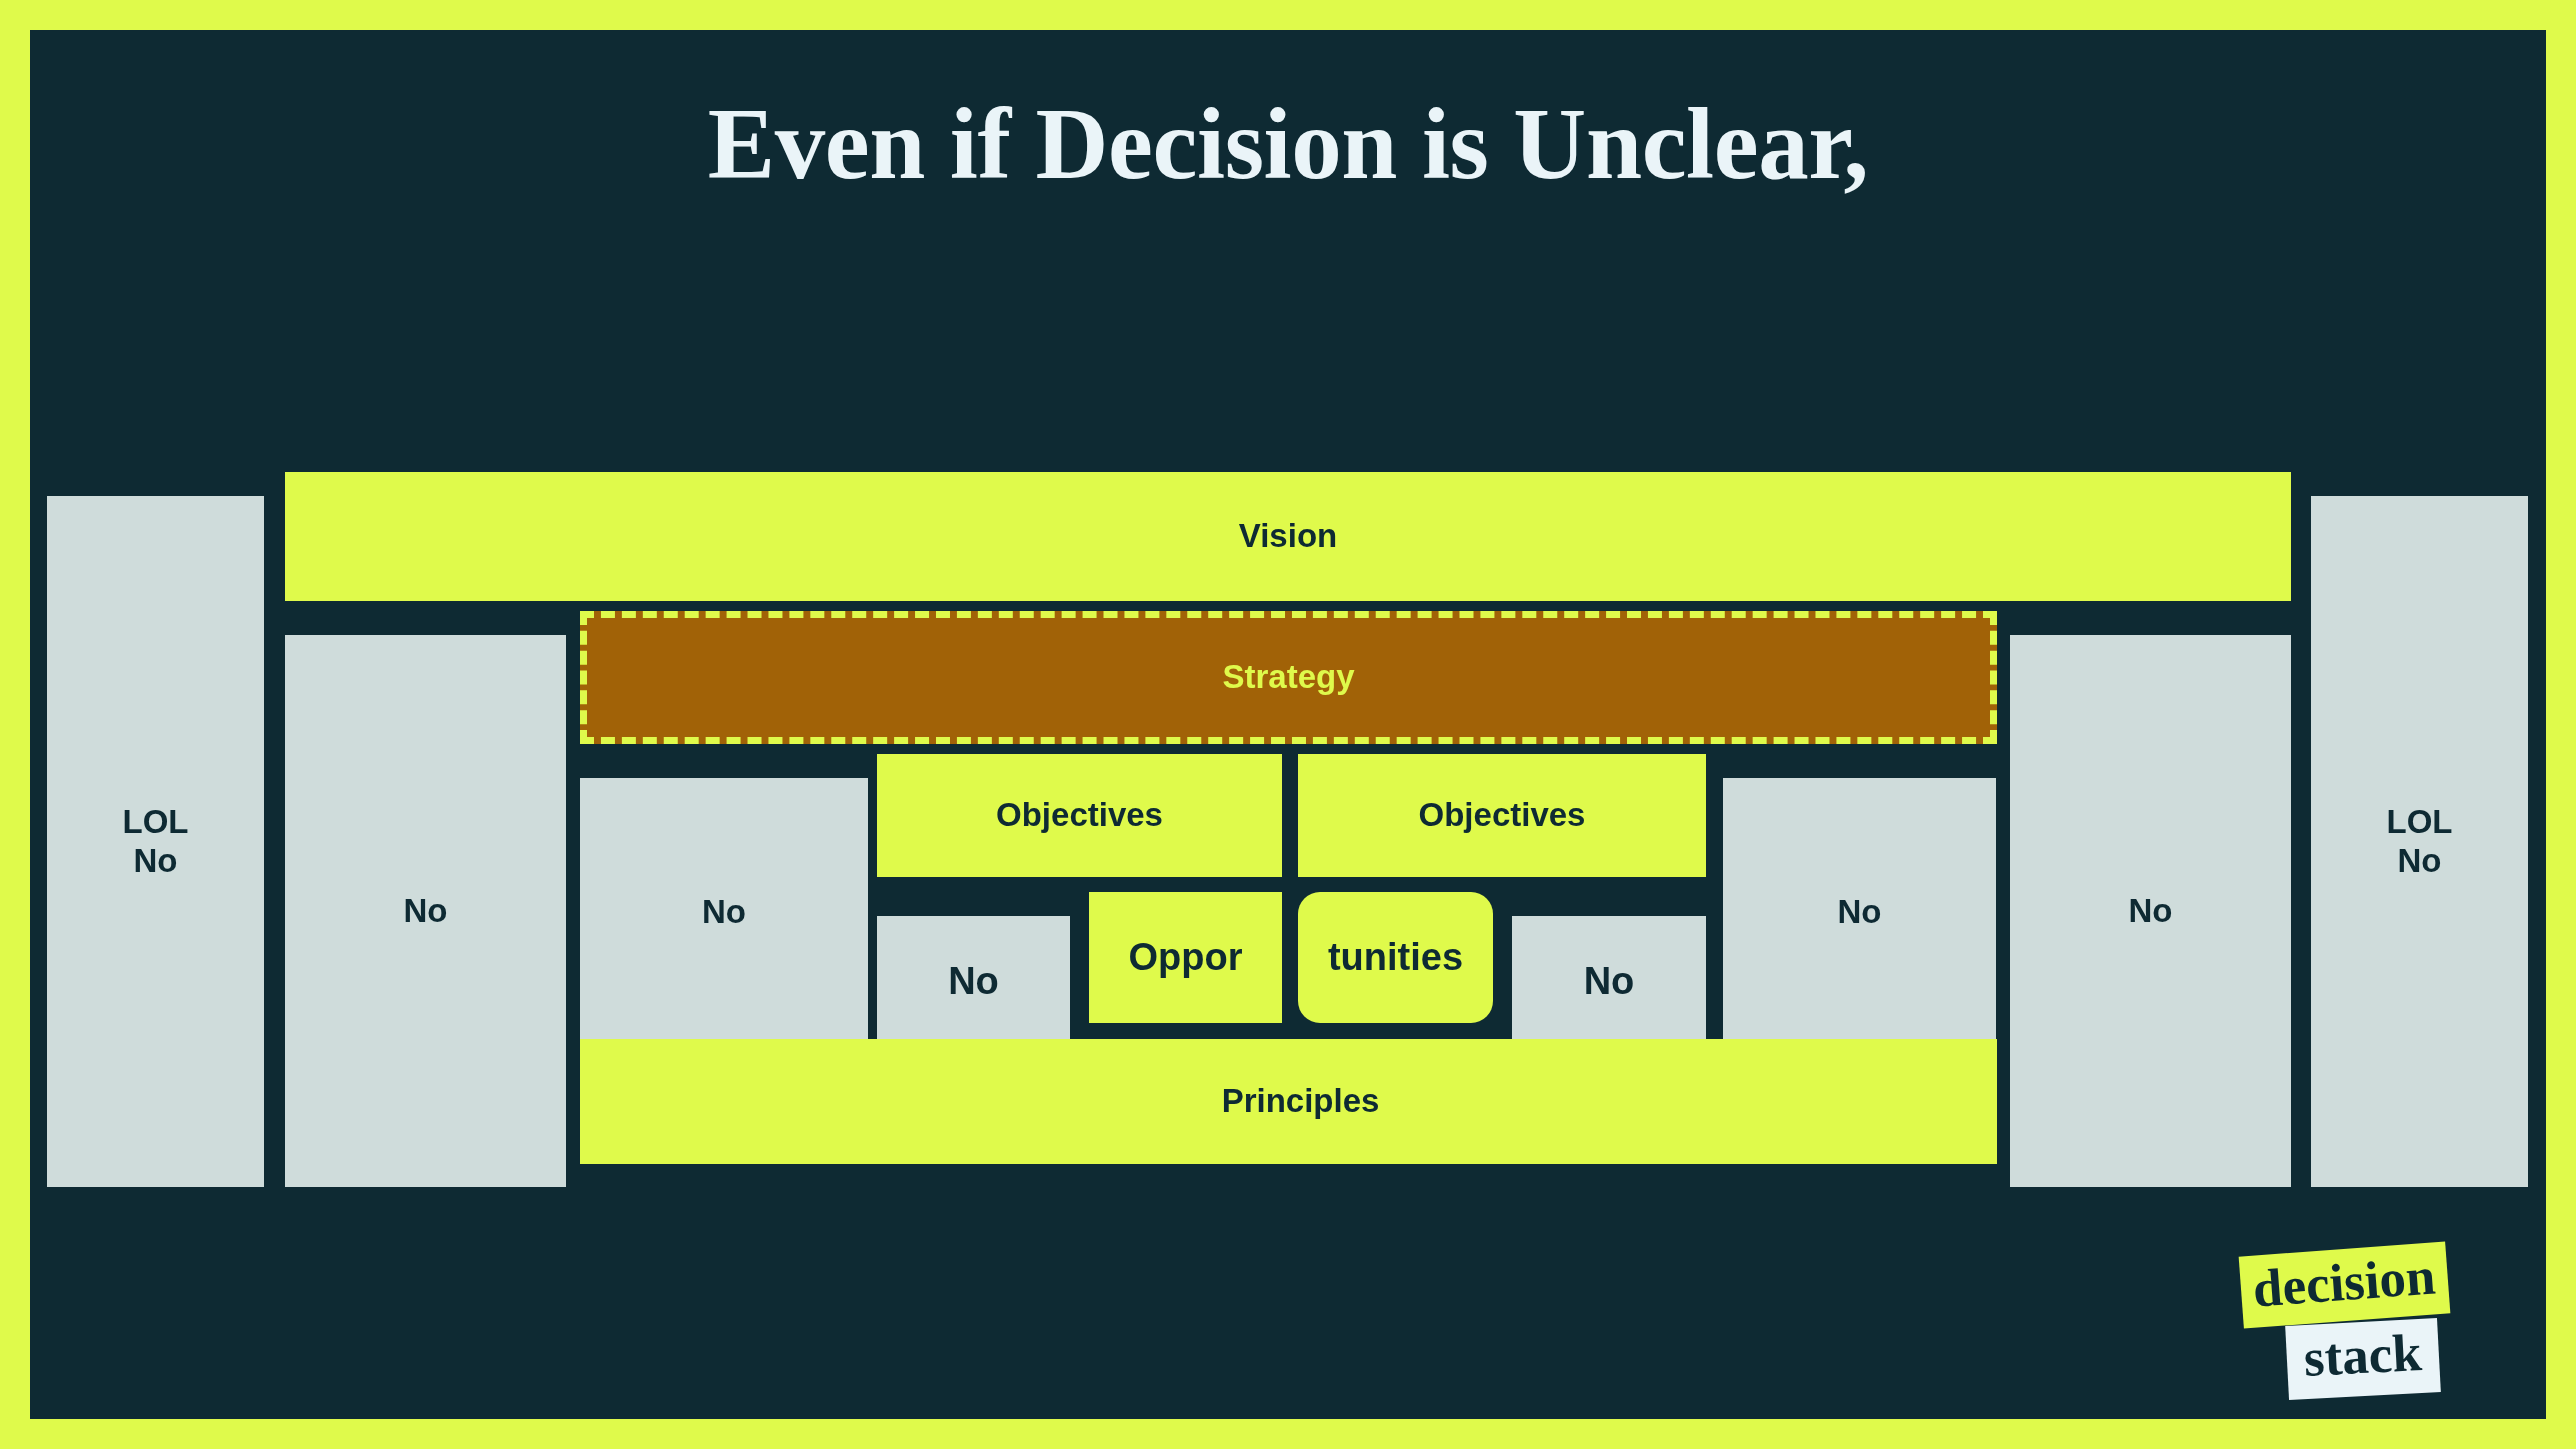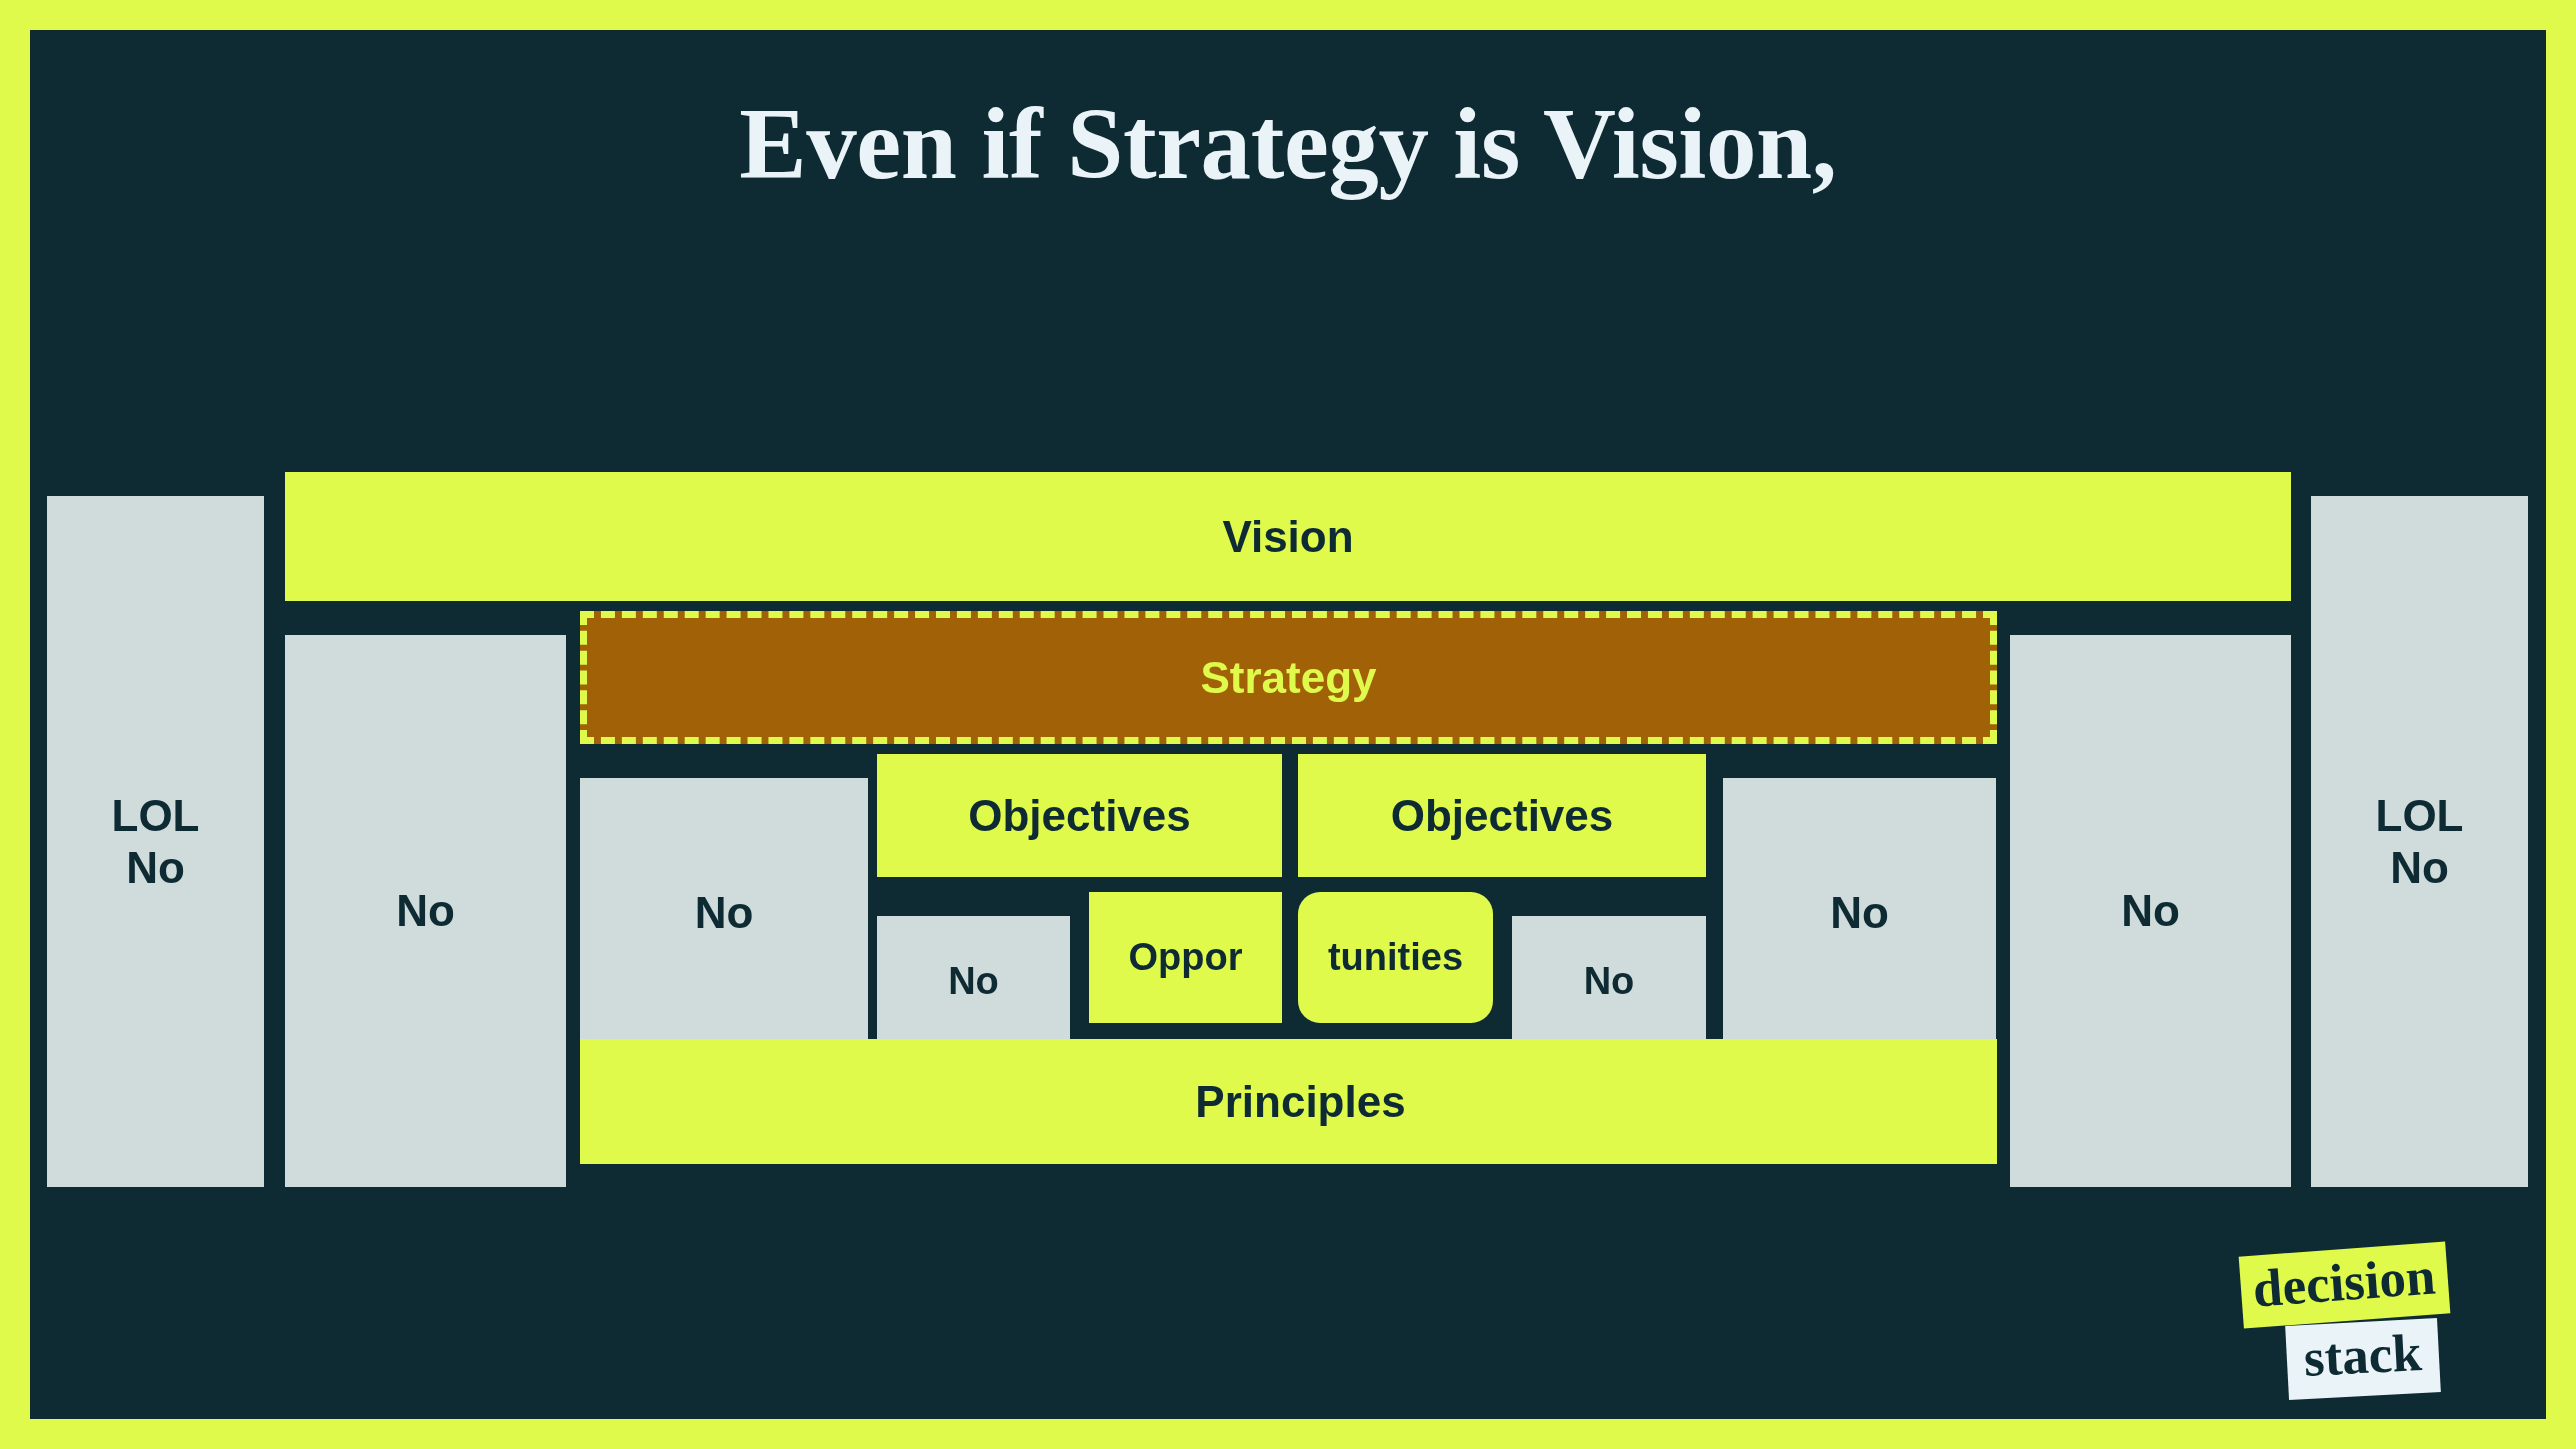--- a/index.html
+++ b/index.html
@@ -53,21 +53,21 @@
     line-height: 1.18;
   }
   .gray  { background: #CFDCDB; margin-top: 24px; }
   .lime  { background: #DFFA4B; }
   .dashed {
     background: #a16207;
     border: 7.7px dashed #DFFA4B;
     color: #DFFA4B;
   }
 
-  .t-big   { font-size: 44px; text-align: right; }
+  .t-big   { font-size: 33px; text-align: right; }
   .t-mid   { font-size: 38px; }
 
   
   #logo {
     position: absolute;
     left: 2202px;
     top: 1198px;
     width: 326px;
     height: 206px;
   }
@@ -98,21 +98,21 @@
     transform: rotate(-3deg);
   }
 </style>
 </head>
 <body>
 
 <div id="canvas">
   <div id="stage">
 
     <div id="title">
-      <span class="tline">Even if Strategy is Vision,</span>
+      <span class="tline">Even if Decision is Unclear,</span>
     </div>
 
     <div class="box gray t-big" style="left:17px; top:442px; width:217px; height:691px; flex-direction:column;">
       <span>LOL</span>
       <span>No</span>
     </div>
 
     <div class="box gray t-big" style="left:2281px; top:442px; width:217px; height:691px; flex-direction:column;">
       <span>LOL</span>
       <span>No</span>

